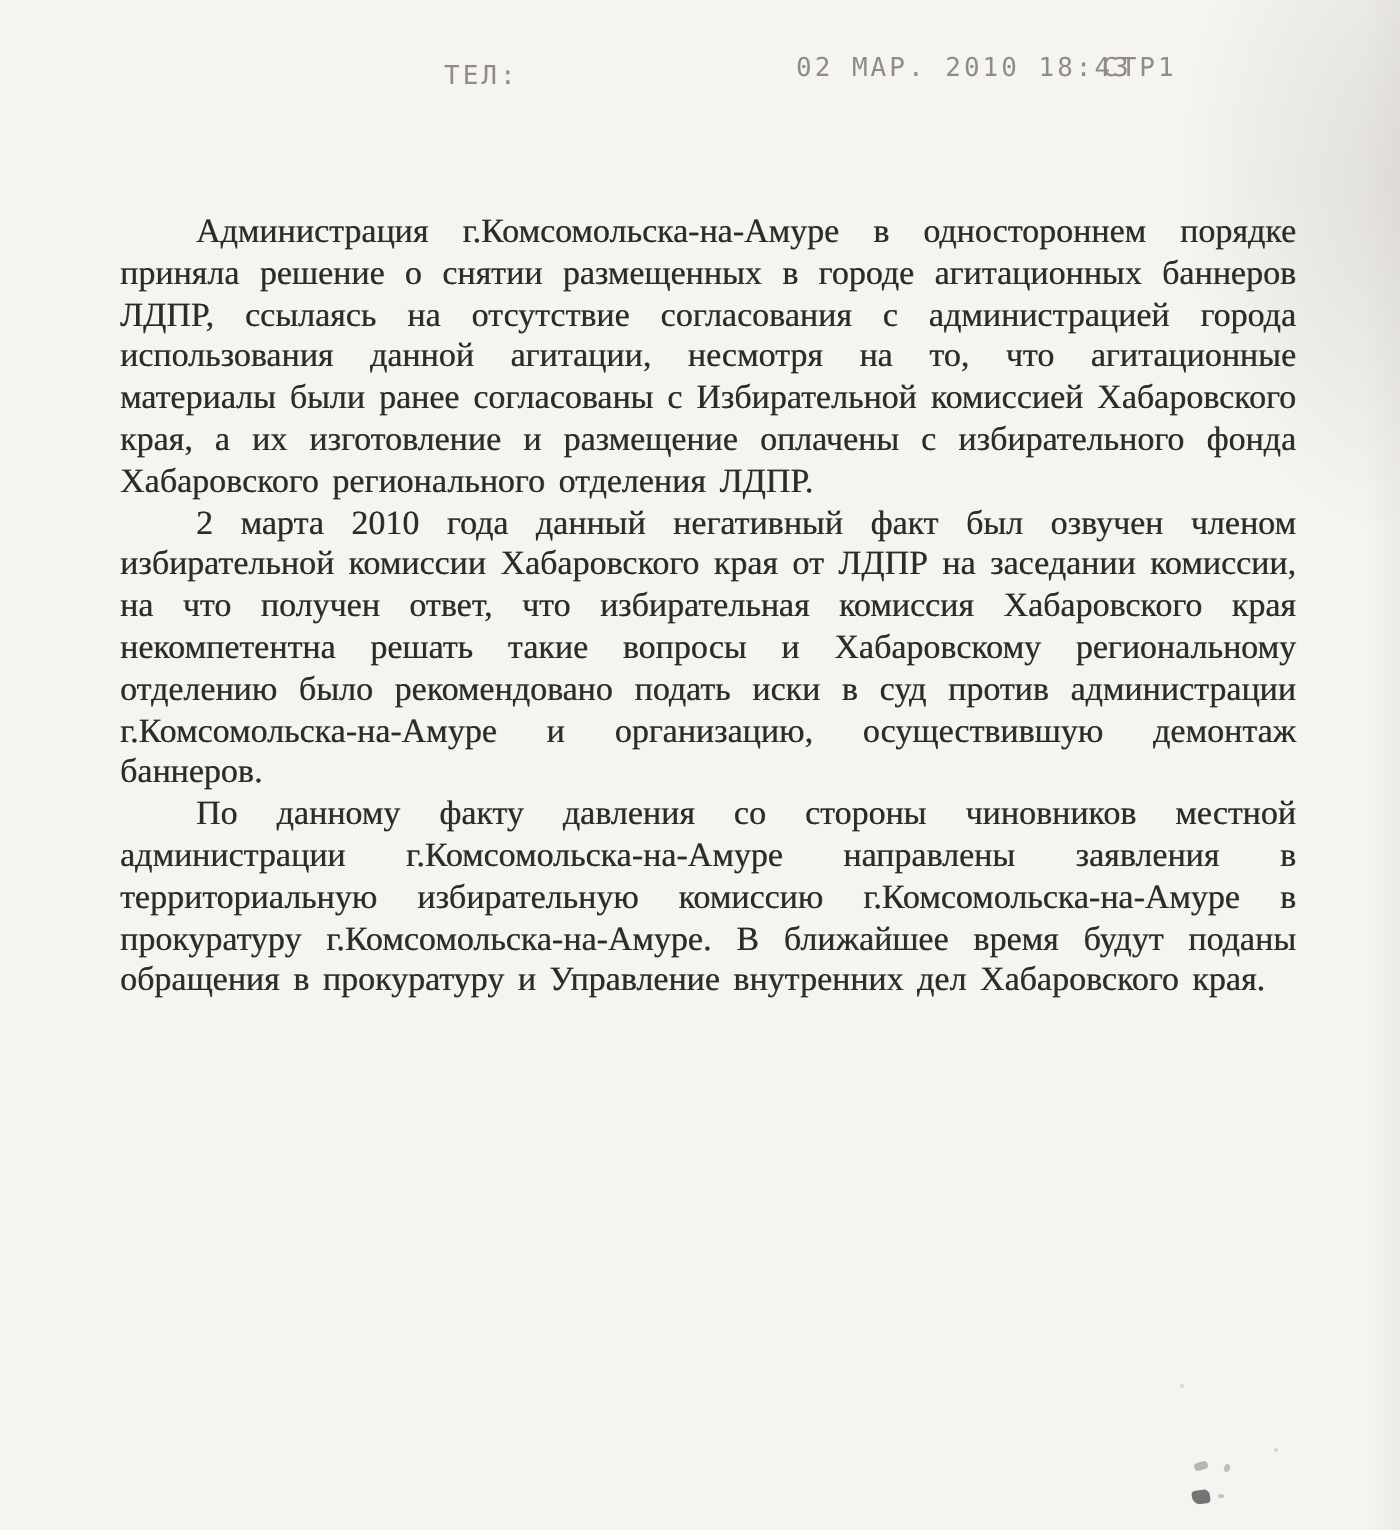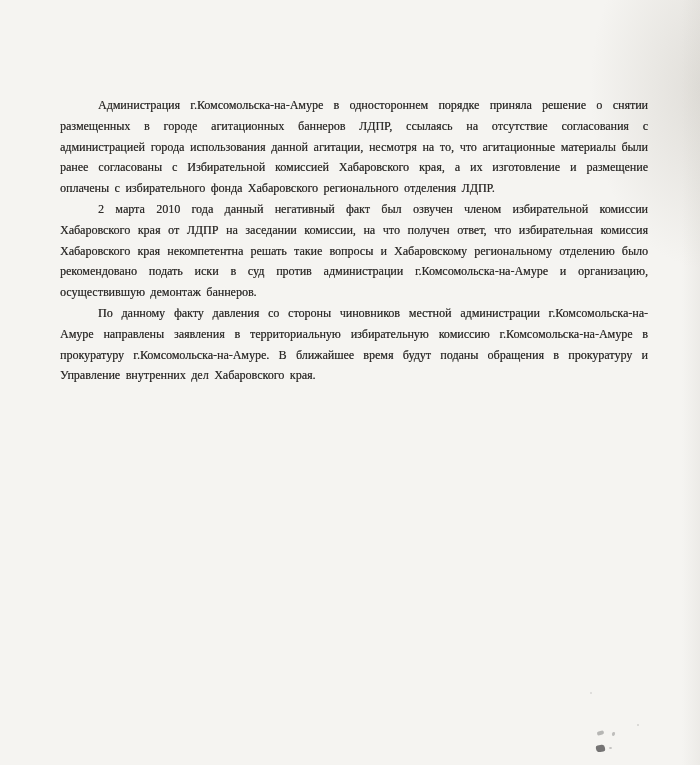--- a/index.html
+++ b/index.html
@@ -51,24 +51,24 @@
     white-space: nowrap;
   }
   .fax-header .tel   { position: absolute; left: 222px; top: 4px; }
   .fax-header .dt    { position: absolute; left: 398px; top: 0; }
   .fax-header .pg    { position: absolute; left: 551px; top: 0; }
 
   
   .doc {
     position: absolute;
     left: 60px;
-    top: 95px;
+    top: 106px;
     width: 588px;
     color: #2d2b29;
-    font-size: 12px;
+    font-size: 17px;
     line-height: 20.8px;
     text-align: justify;
     text-shadow: 0.25px 0 0 rgba(45,43,41,0.65);
   }
   .doc p {
     margin: 0;
     text-indent: 38px;
     word-spacing: 2.5px;
   }
 
@@ -87,20 +87,25 @@
   .speck.s6 { left: 590px; top: 692px; width: 2px; height: 2px; opacity: .20; }
 </style>
 </head>
 <body>
 
 <div class="page">
 
   <div class="corner-shade"></div>
   <div class="edge-shade"></div>
 
+  <div class="fax-header">
+    <span class="tel">ТЕЛ:</span>
+    <span class="dt">02 МАР. 2010 18:43</span>
+    <span class="pg">СТР1</span>
+  </div>
 
   <div class="doc">
     <p>Администрация г.Комсомольска-на-Амуре в одностороннем порядке приняла решение о снятии размещенных в городе  агитационных баннеров ЛДПР, ссылаясь на отсутствие согласования с администрацией города использования данной агитации, несмотря на то, что агитационные материалы были ранее согласованы с Избирательной комиссией Хабаровского края, а их изготовление и размещение оплачены с избирательного фонда Хабаровского регионального отделения ЛДПР.</p>
     <p>2 марта 2010 года данный негативный факт был озвучен членом избирательной комиссии Хабаровского края от ЛДПР на заседании комиссии, на что получен ответ, что избирательная комиссия Хабаровского края некомпетентна решать такие вопросы и Хабаровскому региональному отделению было рекомендовано подать иски в суд против администрации г.Комсомольска-на-Амуре и организацию, осуществившую демонтаж баннеров.</p>
     <p>По данному факту давления со стороны чиновников местной администрации г.Комсомольска-на-Амуре направлены заявления в территориальную избирательную комиссию г.Комсомольска-на-Амуре в прокуратуру г.Комсомольска-на-Амуре. В ближайшее время будут поданы обращения в прокуратуру и Управление внутренних дел Хабаровского края.</p>
   </div>
 
   <div class="speck s1"></div>
   <div class="speck s2"></div>
   <div class="speck s3"></div>

